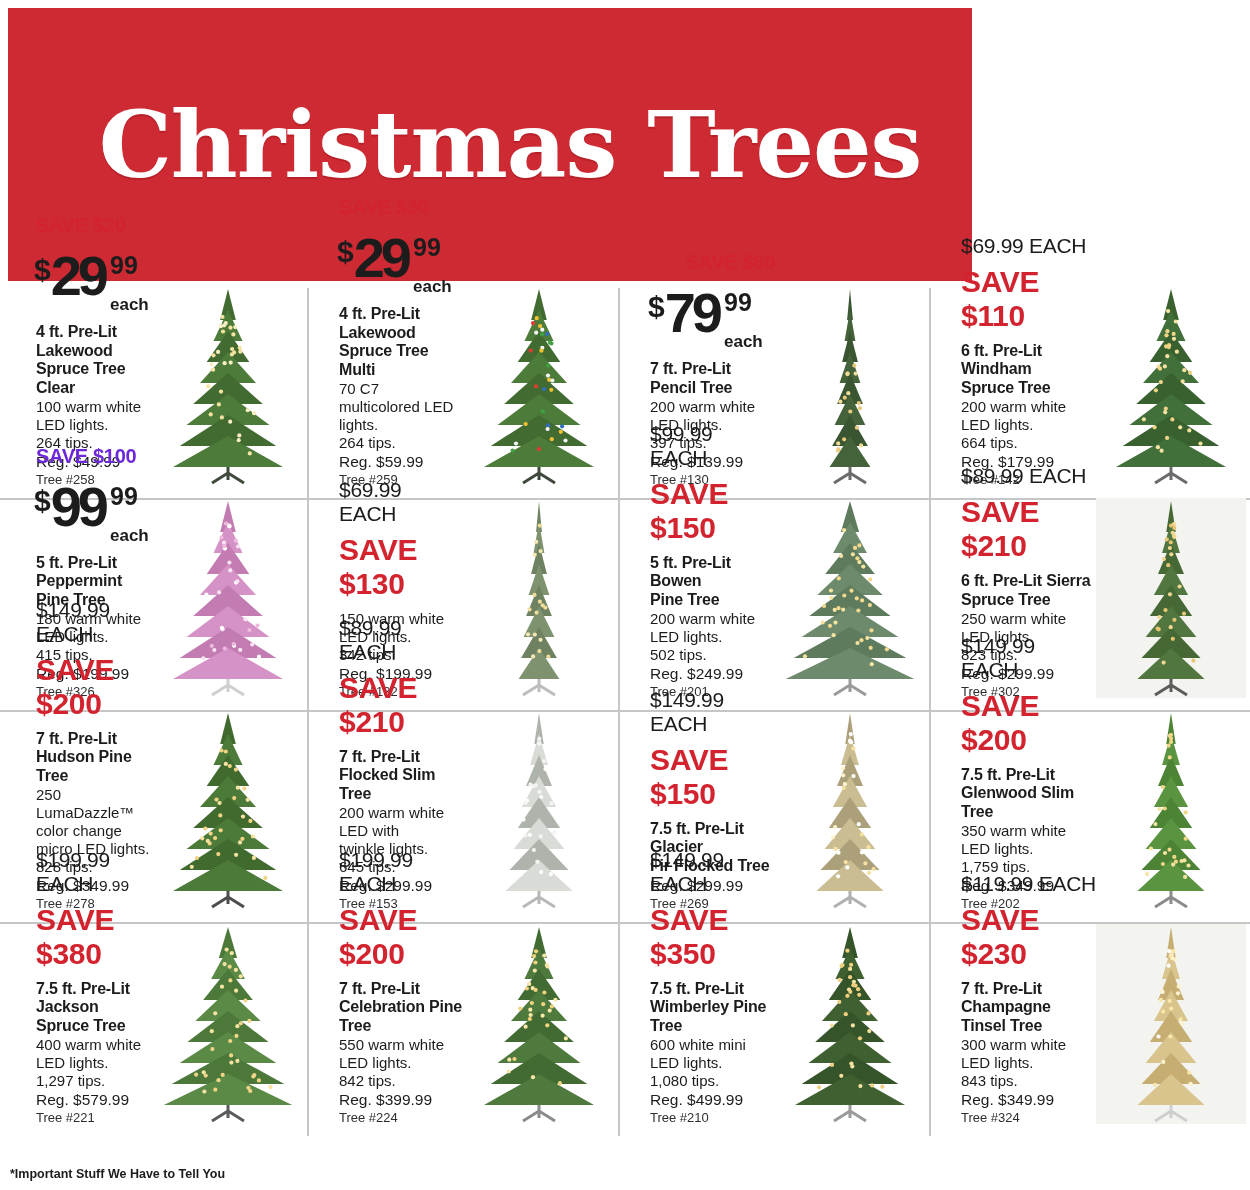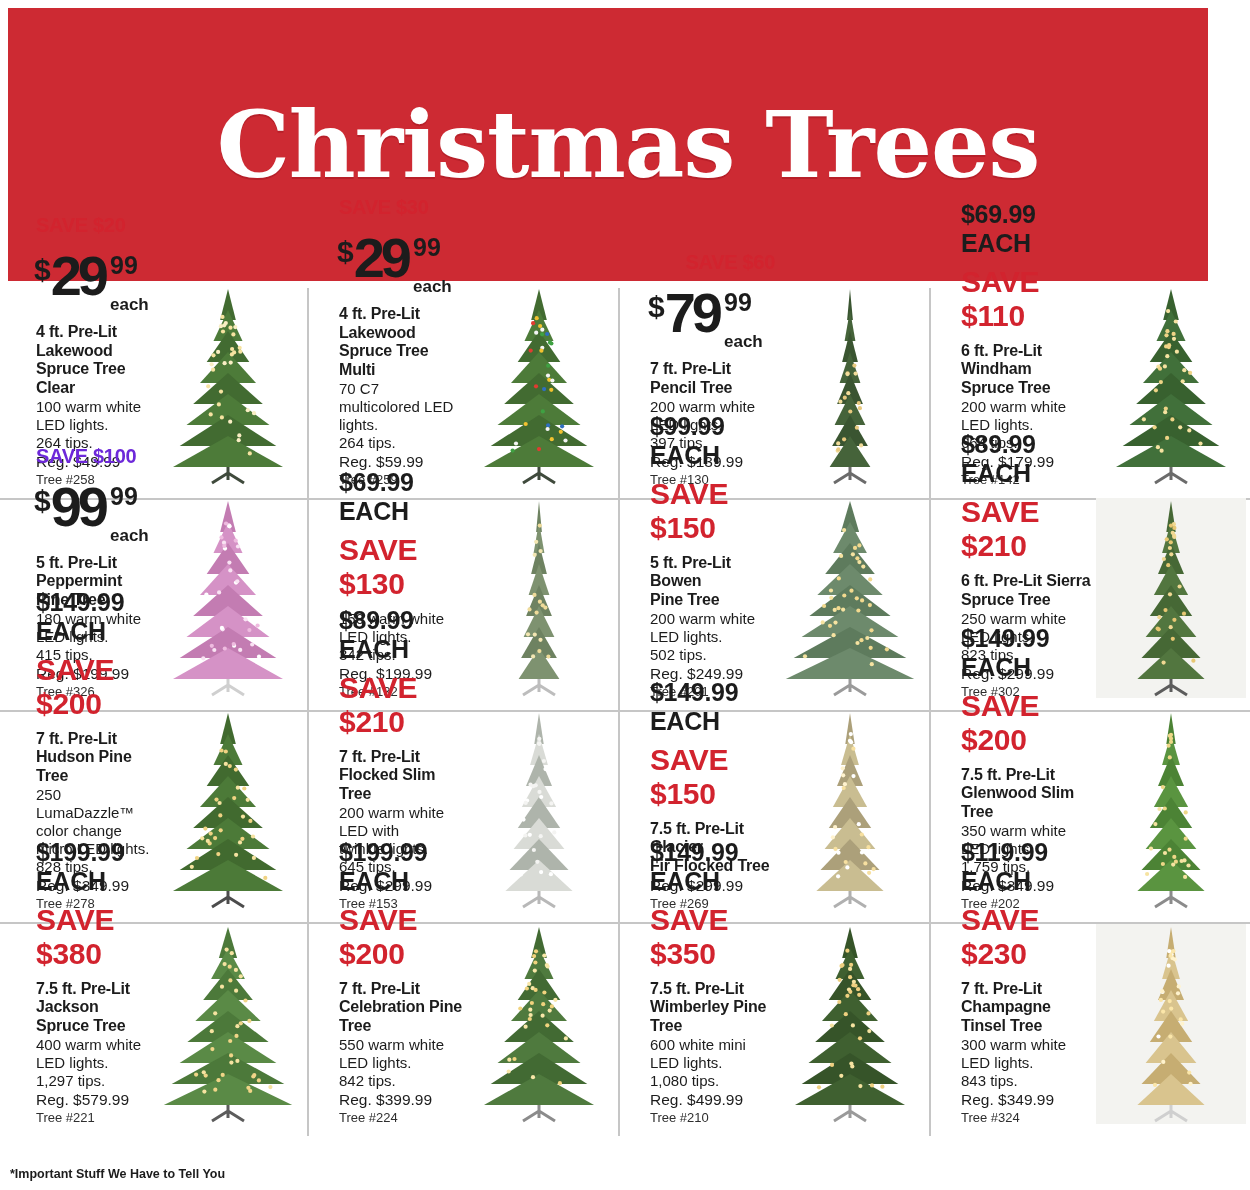--- a/index.html
+++ b/index.html
@@ -1,32 +1,32 @@
 <!DOCTYPE html>
 <html><head>
 <meta charset="utf-8">
 <style>
   html,body{margin:0;padding:0;background:#ffffff;}
   body{width:1250px;height:1190px;font-family:"Liberation Sans", sans-serif;color:#1c1c1c;position:relative;overflow:hidden;}
 
   
-  .banner{position:absolute;left:8px;top:8px;width:1200px;height:273px;display:flex;align-items:center;justify-content:center;}
+  .banner{position:absolute;left:8px;top:8px;width:964px;height:273px;display:flex;align-items:center;justify-content:center;}
   .banner-title{font-family:"DejaVu Serif", serif;font-weight:bold;font-size:92px;letter-spacing:-1px;color:#ffffff;transform:translateX(20px);text-shadow:0 2px 0 rgba(120,0,10,0.25);}
 
   
   .grid{position:absolute;left:0;top:288px;width:1250px;display:grid;grid-template-columns:309px 311px 311px 319px;}
   .cell{height:212px;border-right:2px solid #c6c6c6;border-bottom:2px solid #c6c6c6;display:flex;align-items:flex-end;box-sizing:border-box;padding:0 4px 10px 30px;position:relative;}
   .cell:nth-child(4n){border-right:none;}
   .cell:nth-child(n+13){border-bottom:none;}
   .cell:nth-child(4n+1){padding-left:36px;}
 
   .text-col{flex:1 1 52%;min-width:0;}
   .tree-col{flex:0 0 150px;display:flex;align-items:flex-end;justify-content:center;margin-bottom:2px;}
 
-  .each-price{font-size:25px;font-weight:bold;color:#1c1c1c;margin-bottom:7px;letter-spacing:-0.3px;}
+  .each-price{font-size:21px;font-weight:normal;color:#1c1c1c;margin-bottom:7px;letter-spacing:-0.3px;}
   .save{font-weight:bold;letter-spacing:-0.3px;}
   .variant-a .save{font-size:20px;margin-bottom:16px;}
   .variant-b .save{font-size:30px;margin-bottom:9px;}
 
   .big-price{display:flex;align-items:flex-start;margin:0 0 10px -2px;}
   .dollar{font-size:30px;font-weight:bold;line-height:1;margin-top:2px;}
   .digits{font-size:56px;font-weight:bold;line-height:0.82;letter-spacing:-4px;}
   .price-right{display:flex;flex-direction:column;margin-left:5px;}
   .cents{font-size:25px;font-weight:bold;line-height:1;}
   .each-label{font-size:17px;font-weight:bold;line-height:1;margin-top:18px;}

